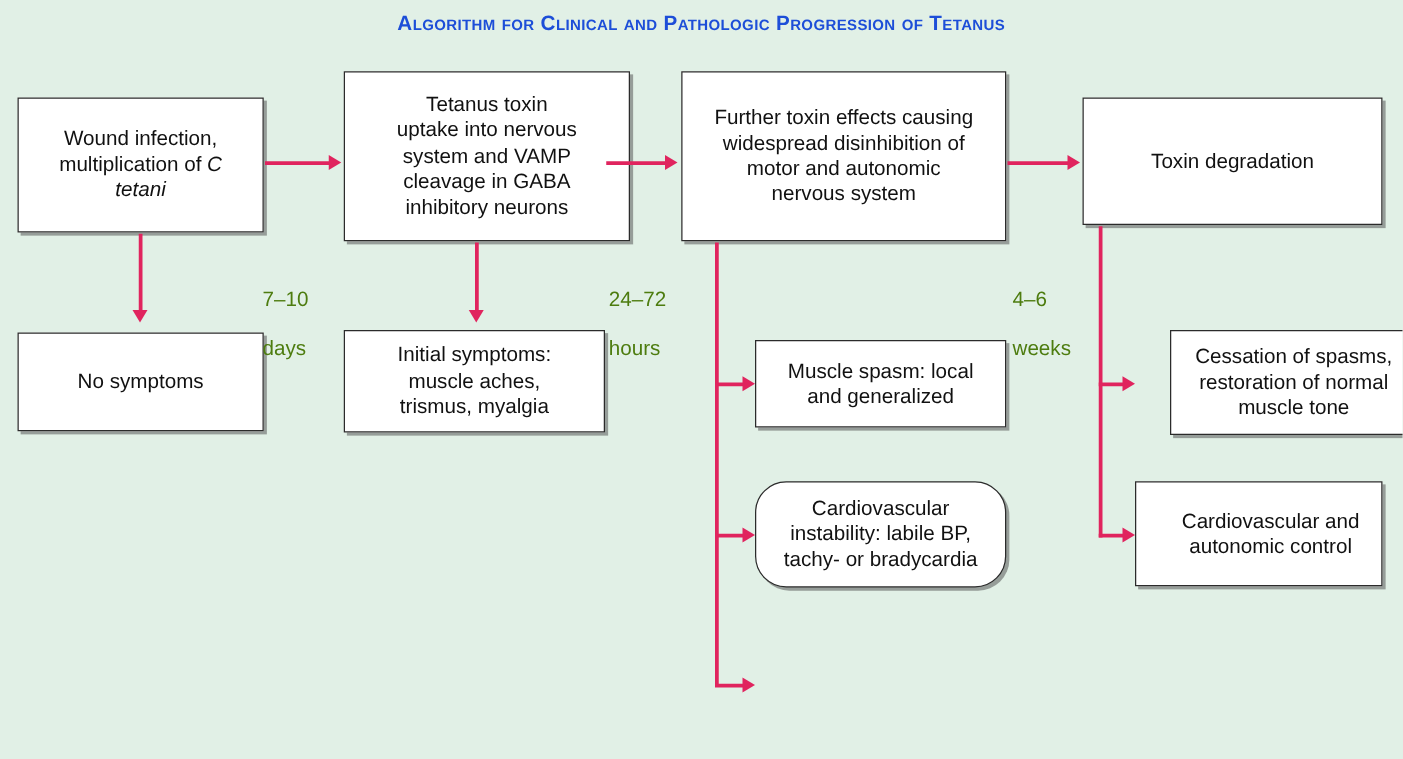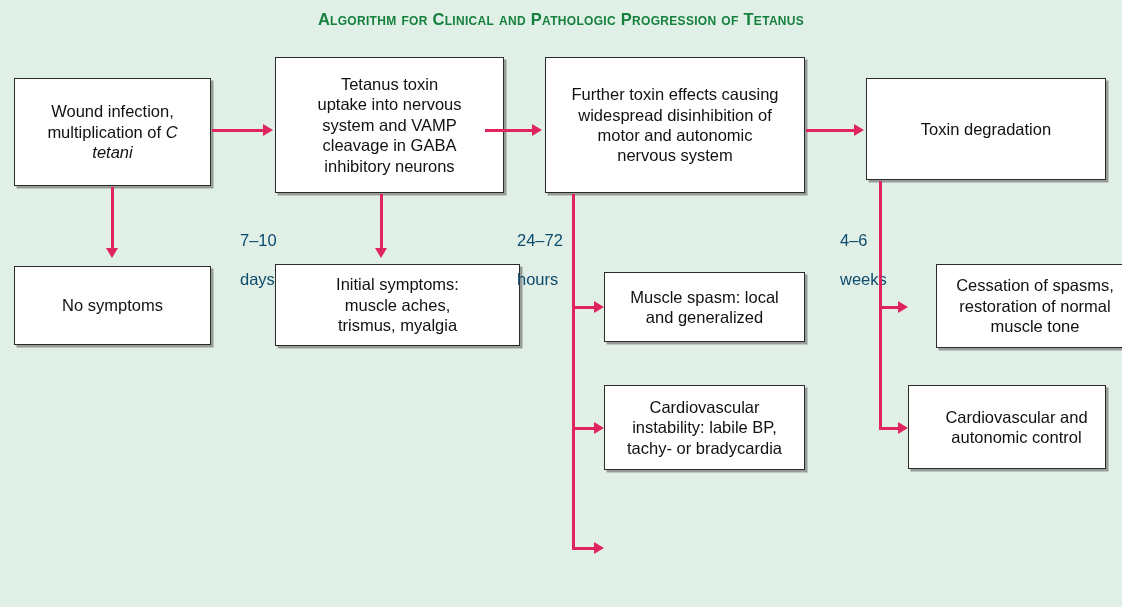--- a/index.html
+++ b/index.html
@@ -11,21 +11,21 @@
     position:relative;
   }
   #stage{position:absolute;inset:0;}
 
   .title{
     position:absolute;
     left:0;right:0;top:10px;
     text-align:center;
     font-size:16.5px;
     font-weight:bold;
-    color:#15803d;
+    color:#1d4ed8;
     letter-spacing:0.3px;
     font-variant:small-caps;
     text-transform:none;
   }
 
   .box{
     position:absolute;
     background:#ffffff;
     border:1.6px solid #2b2b2b;
     box-shadow:2.5px 2.5px 0 rgba(90,90,90,0.55);
@@ -38,25 +38,24 @@
     line-height:1.24;
     box-sizing:border-box;
     padding:4px 6px;
   }
   .box span.t{display:block;}
   .ital{font-style:italic;}
 
   .tlabel{
     position:absolute;
     font-size:16.5px;
-    color:#0c4a6e;
+    color:#4d7c0f;
     line-height:1.2;
     text-align:left;
     white-space:pre-line;
-    margin-left:30px;
   }
 
   
   .hline{position:absolute;background:#e0245e;height:2.6px;}
   .vline{position:absolute;background:#e0245e;width:2.6px;}
   .arrowR{
     position:absolute;
     width:0;height:0;
     border-top:6.5px solid transparent;
     border-bottom:6.5px solid transparent;
@@ -105,36 +104,36 @@
   </div>
 
   <div class="box" style="left:866px;top:78px;width:240px;height:102px;">
     <span class="t">Toxin degradation</span>
   </div>
 
   <div class="box" style="left:14px;top:266px;width:197px;height:79px;">
     <span class="t">No symptoms</span>
   </div>
 
-  <div class="box" style="left:275px;top:264px;width:245px;height:82px;">
+  <div class="box" style="left:275px;top:264px;width:209px;height:82px;">
     <div>
       <span class="t">Initial symptoms:</span>
       <span class="t">muscle aches,</span>
       <span class="t">trismus, myalgia</span>
     </div>
   </div>
 
   <div class="box" style="left:604px;top:272px;width:201px;height:70px;">
     <div>
       <span class="t">Muscle spasm: local</span>
       <span class="t">and generalized</span>
     </div>
   </div>
 
-  <div class="box" style="left:604px;top:385px;width:201px;height:85px;">
+  <div class="box" style="left:604px;top:385px;width:201px;height:85px;border-radius:25px;">
     <div>
       <span class="t">Cardiovascular</span>
       <span class="t">instability: labile BP,</span>
       <span class="t">tachy- or bradycardia</span>
     </div>
   </div>
 
 
   <div class="box" style="left:908px;top:264px;width:198px;height:84px;margin-left:28px;">
     <div>

